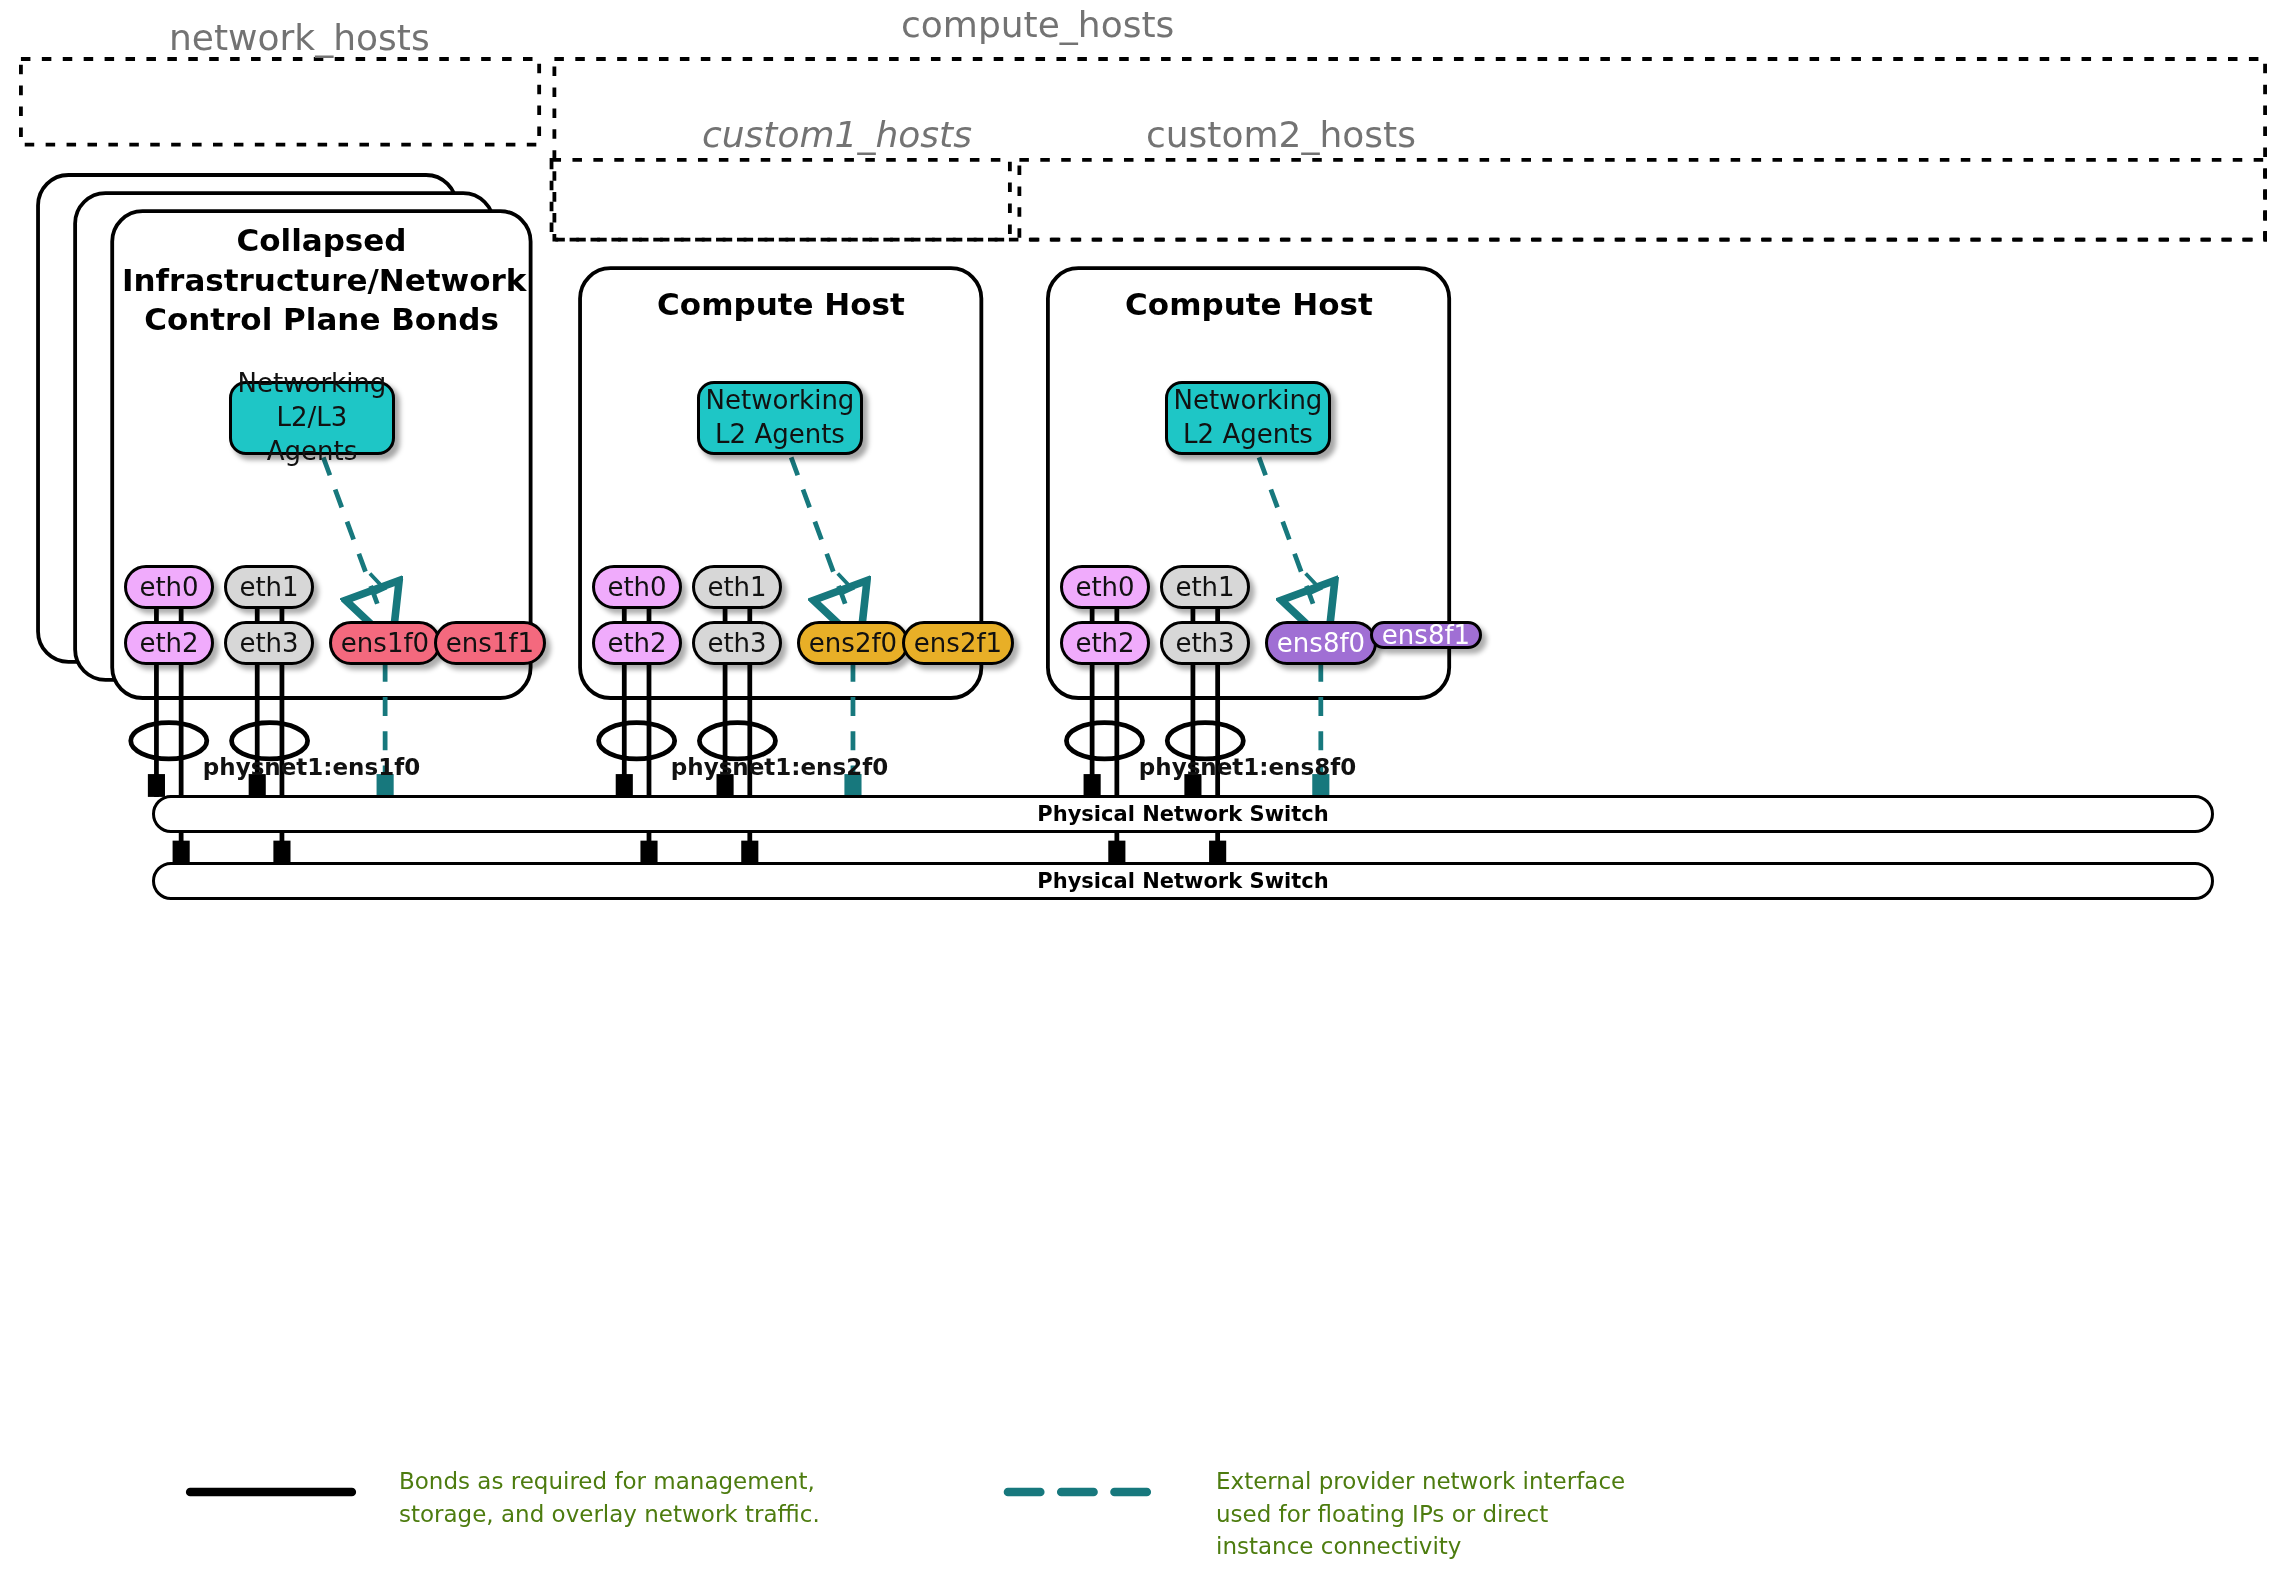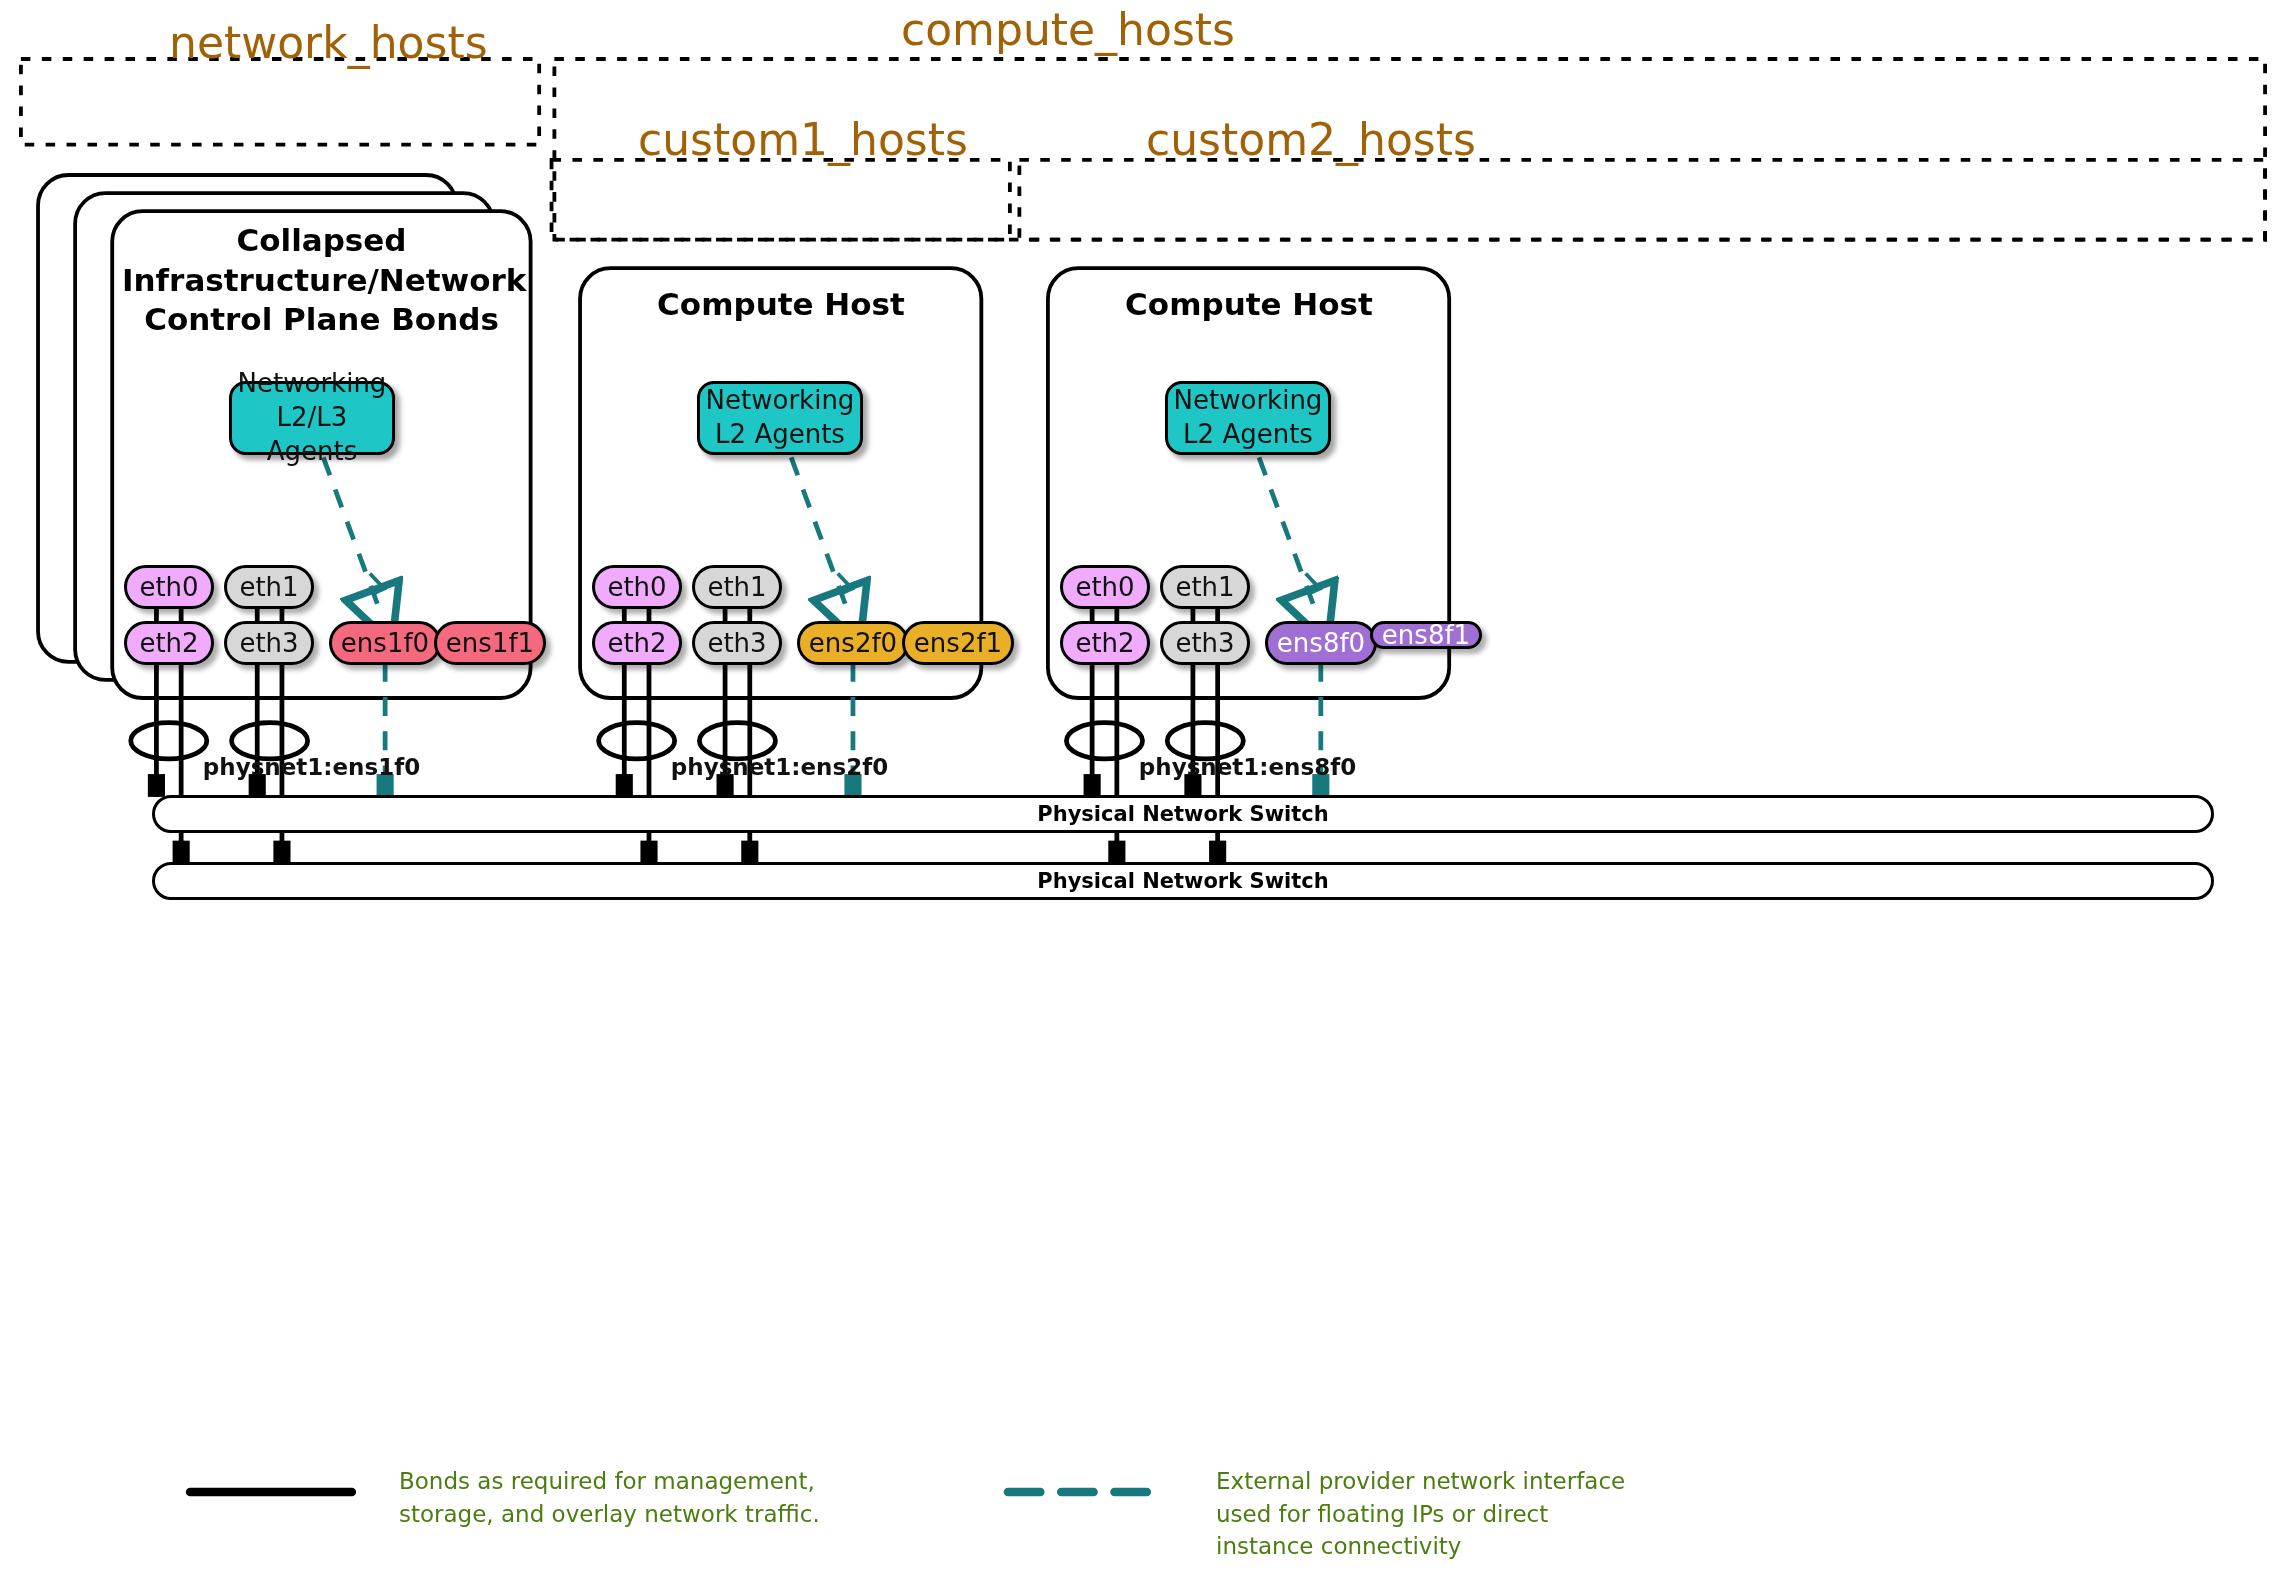--- a/index.html
+++ b/index.html
@@ -22,22 +22,22 @@
   }
   svg.layer {
     position: absolute;
     left: 0; top: 0;
     width: 2286px;
     height: 1590px;
     overflow: visible;
   }
   .grp-label {
     position: absolute;
-    font-size: 44px;
-    color: #a16207;
+    font-size: 36px;
+    color: #737373;
     white-space: nowrap;
     font-family: "DejaVu Sans", "Liberation Sans", sans-serif;
   }
   .host-title {
     position: absolute;
     font-size: 31px;
     font-weight: bold;
     color: #000000;
     text-align: center;
     line-height: 1.28;
@@ -182,21 +182,21 @@
         <line x1="1324" y1="481" x2="1386" y2="649" stroke="#17787d" stroke-width="5" stroke-dasharray="20 16" marker-end="url(#tealArrow)"></line>
         <path d="M 1373 603 L 1388 619 L 1375 625" fill="none" stroke="#17787d" stroke-width="4"></path>
         <line x1="1389" y1="697" x2="1389" y2="816" stroke="#17787d" stroke-width="5" stroke-dasharray="20 16"></line>
         <rect x="1380" y="814" width="18" height="24" fill="#17787d"></rect>
       </g>
   </svg>
 
   <div id="group-labels">
       <div class="grp-label" style="left: 169px; top: 17px;">network_hosts</div>
       <div class="grp-label" style="left: 901px; top: 3.8px;">compute_hosts</div>
-      <div class="grp-label" style="left: 638px; top: 114px;">custom1_hosts</div>
+      <div class="grp-label" style="left: 702px; top: 114px; font-style: italic;">custom1_hosts</div>
       <div class="grp-label" style="left: 1146px; top: 114px;">custom2_hosts</div>
     </div>
 
   <div id="host-contents">
       <div class="host-title" style="left: 122px; top: 221px; width: 399px;">Collapsed
 Infrastructure/Network
 Control Plane Bonds</div>
       <div class="agent-box" style="left: 229px; top: 381px; width: 166px; height: 74px;">
         <span>Networking</span>
         <span>L2/L3 Agents</span>

